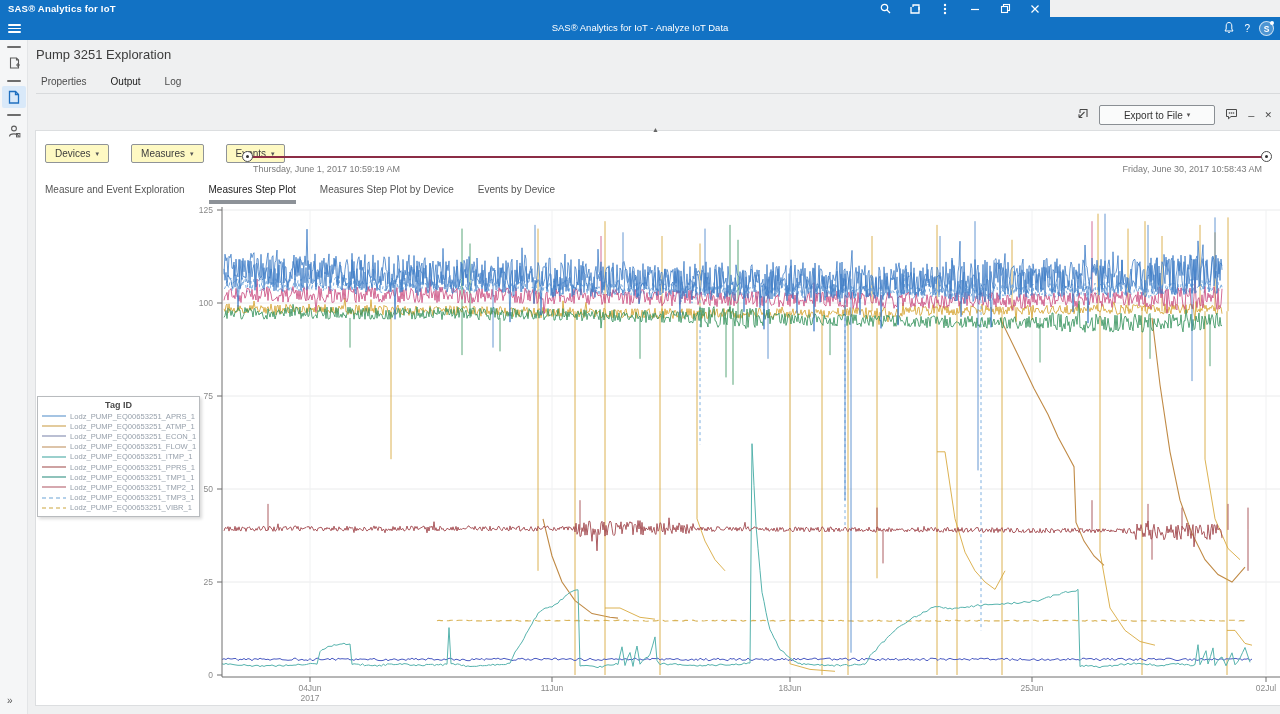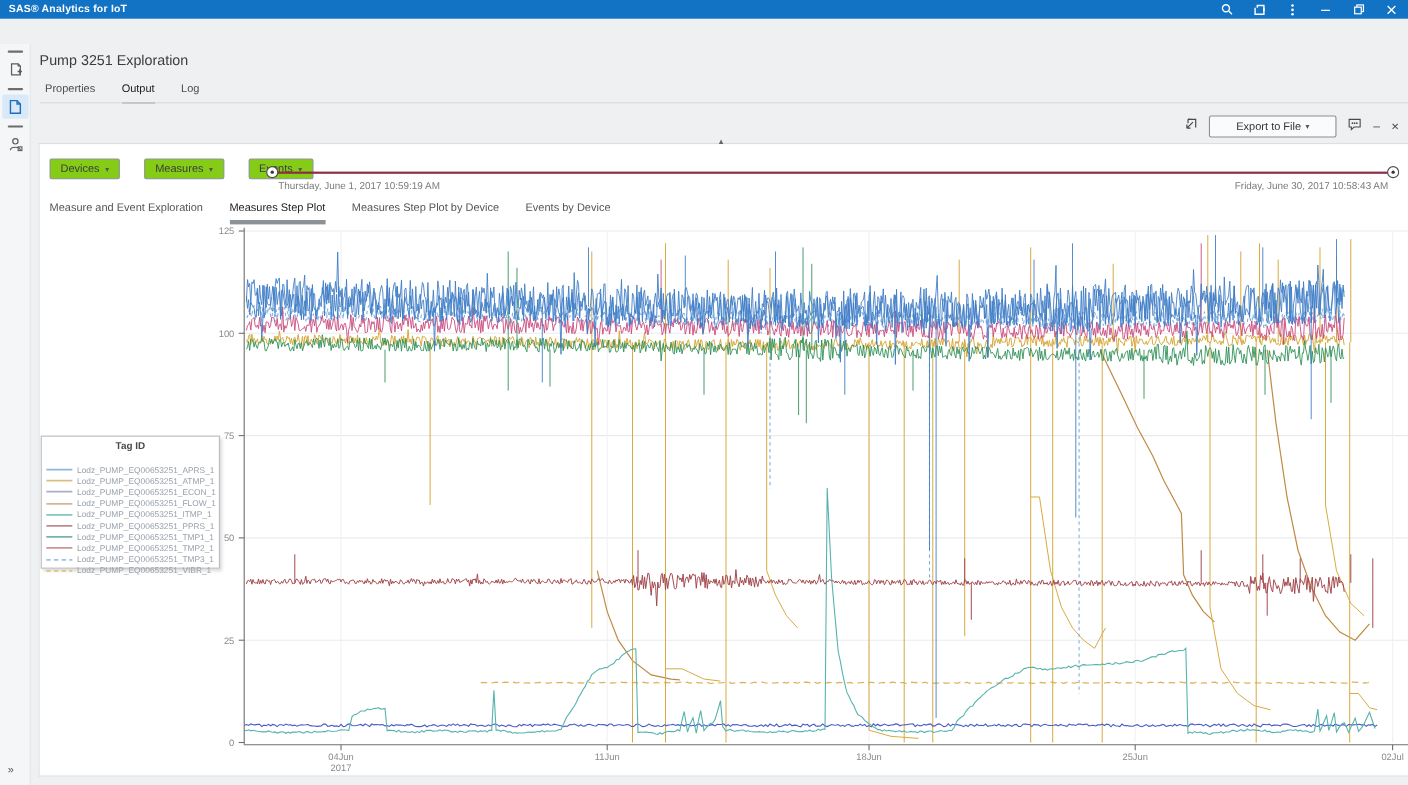--- a/index.html
+++ b/index.html
@@ -1,20 +1,20 @@
 <!DOCTYPE html>
 <html><head>
 <meta charset="utf-8">
 <style>
   html,body{margin:0;padding:0;background:#dfe1e3;}
   *{box-sizing:border-box;font-family:"Liberation Sans",sans-serif;}
   #frame{position:relative;width:1280px;height:714px;background:#eff0f1;overflow:hidden;}
 
   
-  .titlebar{position:absolute;left:0;top:0;width:1280px;height:17px;background:#1272c4;color:#fff;
+  .titlebar{position:absolute;left:0;top:0;width:1050px;height:17px;background:#1272c4;color:#fff;
     display:flex;align-items:center;font-size:9.5px;}
   .titlebar .wtitle{margin-left:8px;font-weight:bold;letter-spacing:.2px;}
   .titlebar .spacer{flex:1}
   .tb-ico{width:30px;height:17px;display:flex;align-items:center;justify-content:center;color:#fff;font-size:10px;}
   .appbar{position:absolute;left:0;top:17px;width:1280px;height:23px;background:#1272c4;color:#fff;}
   .appbar .center-title{position:absolute;left:0;right:0;top:5px;text-align:center;font-size:9.5px;}
   .hamburger{position:absolute;left:8px;top:7px;width:13px;height:9px;display:flex;flex-direction:column;justify-content:space-between;cursor:pointer;}
   .hamburger i{display:block;height:1.6px;background:#fff;border-radius:1px;}
   .appbar-right{position:absolute;right:6px;top:2px;height:19px;display:flex;align-items:center;gap:9px;}
   .avatar{width:15px;height:15px;border-radius:50%;background:rgba(255,255,255,.25);border:1px solid rgba(255,255,255,.7);
@@ -41,41 +41,41 @@
   .export-btn{height:20px;border:1px solid #8a8f94;border-radius:2px;background:#fafbfb;font-size:10px;color:#333;
     padding:0 24px;display:flex;align-items:center;gap:4px;cursor:pointer;}
   .mini-glyph{font-size:11px;color:#4a4a4a;cursor:pointer;}
 
   
   .panel{position:absolute;left:35px;top:130px;width:1245px;height:576px;background:#fff;border:1px solid #dcdee0;border-right:none;}
 
   .range-caret{position:absolute;left:652px;top:126px;font-size:7px;color:#666;z-index:3;}
   .range-label{position:absolute;left:222px;right:0;top:135px;text-align:center;font-size:10px;color:#6f6f6f;z-index:3;}
   .filters{position:absolute;left:45px;top:144px;display:flex;gap:22px;z-index:3;}
-  .filter-btn{height:19px;border:1px solid #8f9398;border-radius:2px;background:#84cc16;font-size:10px;color:#3c3c3c;
+  .filter-btn{height:19px;border:1px solid #8f9398;border-radius:2px;background:#fef9c3;font-size:10px;color:#3c3c3c;
     padding:0 9px;display:flex;align-items:center;gap:5px;cursor:pointer;}
   .filter-btn .caret{font-size:7px;color:#555;}
 
   .slider-track{position:absolute;left:251px;top:156px;width:1011px;height:2px;z-index:3;}
   .slider-handle{position:absolute;top:151px;width:11px;height:11px;border-radius:50%;background:#fff;border:1.5px solid #4d4d4d;z-index:4;cursor:pointer;}
   .slider-handle i{position:absolute;left:3px;top:3px;width:3px;height:3px;border-radius:50%;background:#333;}
   .slider-start-label{position:absolute;left:253px;top:164px;font-size:9px;color:#7a7a7a;z-index:3;}
   .slider-end-label{position:absolute;right:18px;top:164px;font-size:9px;color:#7a7a7a;z-index:3;}
 
   .sub-tabs{position:absolute;left:45px;top:184px;display:flex;gap:24px;z-index:3;}
   .sub-tab{font-size:10px;color:#555;padding-bottom:5px;cursor:pointer;}
   .sub-tab.active{color:#222;border-bottom:4px solid #8d9298;}
 
   
   #chart-svg{position:absolute;left:0;top:0;width:1280px;height:714px;z-index:1;pointer-events:none;}
 
   
   .legend{position:absolute;left:37px;top:396px;width:163px;height:121px;background:#fff;border:1px solid #b8bbbe;
     box-shadow:2px 2px 3px rgba(0,0,0,.15);z-index:5;padding:3px 4px;}
-  .legend-title{text-align:center;font-size:9px;font-weight:bold;color:#4a4a4a;margin-bottom:12px;}
+  .legend-title{text-align:center;font-size:9px;font-weight:bold;color:#4a4a4a;margin-bottom:1px;}
   .legend-row{display:flex;align-items:center;height:10.2px;}
   .legend-row svg{flex:0 0 24px;margin-right:4px;}
   .legend-row .lbl{font-size:7.6px;color:#97a0ab;white-space:nowrap;}
 </style>
 </head>
 <body>
 
 <div id="frame">
 
   <div class="titlebar">
@@ -111,20 +111,41 @@
           <rect x="1.5" y="3.5" width="6" height="6" fill="#1272c4" stroke="#fff" stroke-width="1.1"></rect>
         </svg>
     </span>
     <span class="tb-ico">
       <svg width="10" height="10" viewBox="0 0 10 10">
           <path d="M1.5 1.5 L8.5 8.5 M8.5 1.5 L1.5 8.5" stroke="#fff" stroke-width="1.2"></path>
         </svg>
     </span>
   </div>
 
+  <div class="appbar">
+    <div class="hamburger">
+        <i></i>
+        <i></i>
+        <i></i>
+      </div>
+    <div class="center-title">SAS® Analytics for IoT - Analyze IoT Data</div>
+    <div class="appbar-right">
+      <span>
+        <svg width="12" height="13" viewBox="0 0 12 13">
+            <path d="M6 1.5 C4 1.5 3.2 3 3.2 5 L3.2 8 L2 10 L10 10 L8.8 8 L8.8 5 C8.8 3 8 1.5 6 1.5 Z" fill="none" stroke="#fff" stroke-width="1"></path>
+            <path d="M5 11 a1 1 0 0 0 2 0" fill="#fff"></path>
+          </svg>
+      </span>
+      <span class="help-glyph">?</span>
+      <span class="avatar">
+          <span>S</span>
+          <span class="dot"></span>
+        </span>
+    </div>
+  </div>
 
   <div class="rail">
     <div class="rail-sep"></div>
     <div class="rail-item">
       <svg width="15" height="15" viewBox="0 0 15 15">
           <path d="M3.5 2 L9.5 2 L11.5 4 L11.5 12 L3.5 12 Z" fill="none" stroke="#5c5c5c" stroke-width="1.1"></path>
           <path d="M9.5 2 L9.5 4 L11.5 4" fill="none" stroke="#5c5c5c" stroke-width="1.1"></path>
           <path d="M9 9 L13 9 M11 7 L11 11" stroke="#5c5c5c" stroke-width="1.2"></path>
         </svg>
     </div>

